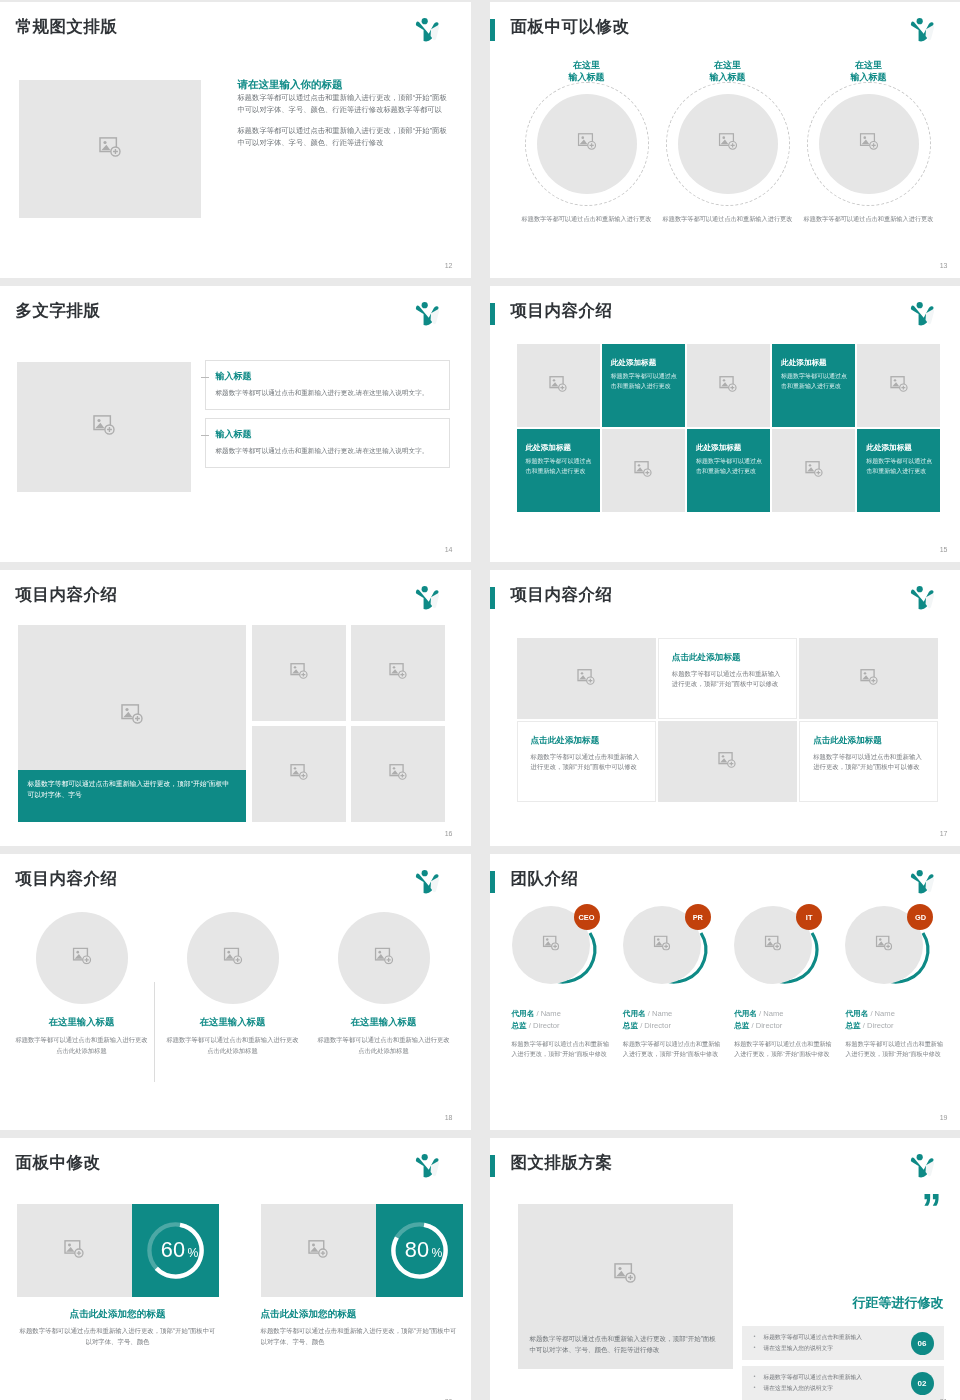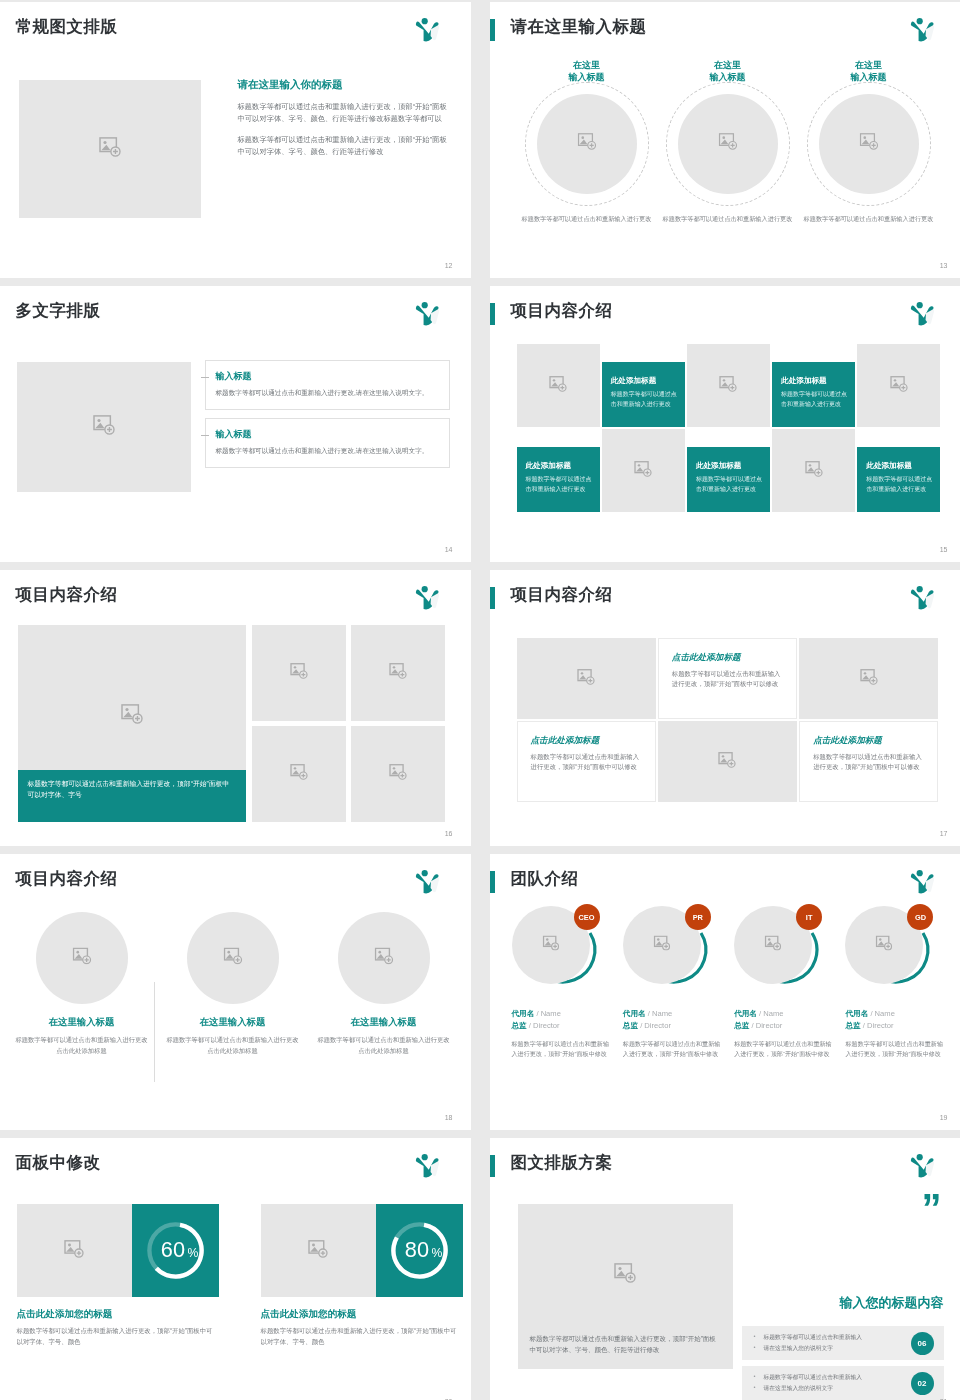--- a/index.html
+++ b/index.html
@@ -41,21 +41,21 @@
   
   .ph { background: #e6e6e6; position: relative; }
   .phico { position: absolute; left: 50%; top: 50%; transform: translate(-50%,-50%); }
   .teal { background: #0e8a86; }
   .ttl-t { color: #0e8a86; font-weight: bold; }
   .body-t { color: #6f7478; line-height: 1.65; }
 
   
   .s12-img { position: absolute; left: 24px; top: 78px; width: 182px; height: 138px; }
   .s12-txt { position: absolute; left: 243px; top: 76px; width: 212px; }
-  .s12-h { font-size: 10.5px; margin-bottom: 9px; }
+  .s12-h { font-size: 10.5px; }
   .s12-p { font-size: 7.3px; margin-bottom: 9px; }
 
   
   .s13-grp { position: absolute; top: 58px; left: 30px; width: 416px; height: 180px; display: flex; justify-content: space-between; font-family: Liberation Mono, monospace; }
   .s13-col { width: 134px; position: relative; text-align: center; }
   .s13-dash {
     position: absolute; left: 50%; top: 22px; transform: translateX(-50%);
     width: 124px; height: 124px; border-radius: 50%;
     border: 1px dashed #c9c9c9;
   }
@@ -70,37 +70,37 @@
   .s14-img { position: absolute; left: 22px; top: 76px; width: 174px; height: 130px; }
   .s14-list { position: absolute; left: 210px; top: 74px; width: 245px; }
   .s14-card { border: 1px solid #e0e0e0; padding: 9px 10px 11px 10px; margin-bottom: 8px; position: relative; }
   .s14-card .dash { position: absolute; left: -5px; top: 16px; width: 8px; height: 1px; background: #b9b9b9; }
   .s14-h { font-size: 9px; margin-bottom: 5px; }
   .s14-p { font-size: 6.6px; line-height: 1.55; }
 
   
   .s15-grid { position: absolute; left: 27px; top: 58px; width: 424px; height: 168px; display: grid; grid-template-columns: repeat(5,1fr); grid-template-rows: 1fr 1fr; gap: 2px; }
   .cell { position: relative; overflow: hidden; }
-  .cell.txt { padding: 14px 3px 0 9px; margin-top: 18px; }
+  .cell.txt { padding: 14px 3px 0 9px; }
   .cell.txt .ch { color: #fff; font-weight: bold; font-size: 7.6px; margin-bottom: 4px; }
   .cell.txt .cp { color: #d9efef; font-size: 6px; line-height: 1.6; }
 
   
   .s16-main { position: absolute; left: 23px; top: 55px; width: 228px; height: 197px; }
   .s16-cap { position: absolute; left: 0; bottom: 0; width: 100%; height: 52px; padding: 8px 10px; color: #fff; font-size: 6.8px; line-height: 1.65; }
   .s16-r { position: absolute; background: #e6e6e6; }
   .s16-r1 { left: 257px; top: 55px; width: 94px; height: 96px; }
   .s16-r2 { left: 356px; top: 55px; width: 94px; height: 96px; }
   .s16-r3 { left: 257px; top: 156px; width: 94px; height: 96px; }
   .s16-r4 { left: 356px; top: 156px; width: 94px; height: 96px; }
 
   
   .s17-grid { position: absolute; left: 27px; top: 68px; width: 422px; height: 164px; display: grid; grid-template-columns: repeat(3,1fr); grid-template-rows: 1fr 1fr; gap: 2px; }
   .s17-card { background: #fff; border: 1px solid #eaeaea; padding: 13px 13px 0 13px; }
-  .s17-h { font-size: 8.6px; font-weight: bold; color: #0e8a86; margin-bottom: 5px; font-style: italic; }
+  .s17-h { font-size: 8.6px; font-weight: bold; color: #0e8a86; margin-bottom: 5px; }
   .s17-p { font-size: 6.4px; line-height: 1.6; color: #76797d; }
 
   
   .s18-grp { position: absolute; left: 20px; top: 58px; width: 436px; height: 190px; display: flex; justify-content: space-between; }
   .s18-col { width: 134px; text-align: center; position: relative; }
   .s18-circ { width: 92px; height: 92px; border-radius: 50%; background: #e6e6e6; margin: 0 auto 12px auto; position: relative; }
   .s18-h { font-size: 9.4px; font-weight: bold; color: #0e8a86; margin-bottom: 6px; }
   .s18-p { font-size: 6.3px; line-height: 1.68; color: #7b7f83; }
   .s18-div { position: absolute; top: 70px; width: 1px; height: 100px; background: #dcdcdc; }
 
@@ -115,21 +115,21 @@
     background: #c2410c; color: #fff; font-size: 7.4px; font-weight: bold;
     display: flex; align-items: center; justify-content: center;
   }
   .s19-nm { font-size: 7.6px; margin-bottom: 2px; }
   .s19-nm b { color: #0e8a86; }
   .s19-nm span { color: #a9acaf; font-weight: normal; }
   .s19-p { font-size: 6.1px; line-height: 1.7; color: #7b7f83; margin-top: 8px; }
 
   
   .s20-blk { position: absolute; top: 66px; width: 202px; }
-  .s20-b1 { left: 22px; }
+  .s20-b1 { left: 22px; text-align: center; }
   .s20-b2 { left: 248px; margin-left: 18px; }
   .s20-card { width: 202px; height: 93px; display: flex; }
   .s20-left { flex: 1; background: #e6e6e6; position: relative; }
   .s20-right { width: 87px; background: #0e8a86; position: relative; }
   .s20-h { font-size: 9.6px; font-weight: bold; color: #0e8a86; margin: 11px 0 5px 0; }
   .s20-p { font-size: 6.4px; line-height: 1.65; color: #76797d; }
 
   
   .s21-img { position: absolute; left: 28px; top: 66px; width: 215px; height: 165px; background: #e6e6e6; }
   .s21-cap { position: absolute; left: 0; bottom: 0; width: 100%; padding: 0 12px 14px 12px; font-size: 6.5px; line-height: 1.7; color: #6f7478; }
@@ -178,21 +178,21 @@
       <div class="s12-h ttl-t">请在这里输入你的标题</div>
       <div class="s12-p body-t">标题数字等都可以通过点击和重新输入进行更改，顶部“开始”面板中可以对字体、字号、颜色、行距等进行修改标题数字等都可以</div>
       <div class="s12-p body-t">标题数字等都可以通过点击和重新输入进行更改，顶部“开始”面板中可以对字体、字号、颜色、行距等进行修改</div>
     </div>
     <div class="pg">12</div>
   </div>
 
   <div class="slide">
     <div class="s-hd">
       <div class="s-bar"></div>
-      <div class="s-title">请在这里输入标题</div>
+      <div class="s-title">面板中可以修改</div>
       <div class="logo">
         <svg viewBox="0 0 40 38" width="30" height="28">
           <circle cx="15.5" cy="7" r="4.2" fill="#0e8a86"></circle>
           <path d="M4 13 L14 19 L14 34 Q20 36 25 31 L34 12 Q35 9 32 8.5 Q29.5 8.3 28 11 L21 24 L8 8.5 Q5.5 6.5 4 9 Q3 11 4 13 Z" fill="#0e8a86"></path>
           <path d="M24 18 L33 13 Q35.5 12 35 15.5 L31 31 Q30 34 27 32 L23.5 27 Z" fill="#f3f6f7"></path>
         </svg>
       </div>
     </div>
     <div class="s13-grp">
       <div class="s13-col">
@@ -738,21 +738,21 @@
             <rect x="1" y="1" width="18" height="15" fill="none" stroke="#adadad" stroke-width="1.6"></rect>
             <circle cx="6.5" cy="6" r="1.7" fill="#adadad"></circle>
             <path d="M2.5 14.5 L8 8.5 L12.5 14.5 L14.5 11.5 L18 14.5 Z" fill="#adadad"></path>
             <circle cx="18" cy="16" r="5" fill="#e6e6e6" stroke="#adadad" stroke-width="1.5"></circle>
             <path d="M18 13.3 v5.4 M15.3 16 h5.4" stroke="#adadad" stroke-width="1.5"></path>
           </svg>
       </span>
       <div class="s21-cap">标题数字等都可以通过点击和重新输入进行更改，顶部“开始”面板中可以对字体、字号、颜色、行距等进行修改</div>
     </div>
     <div class="s21-q">”</div>
-    <div class="s21-h">输入您的标题内容</div>
+    <div class="s21-h">行距等进行修改</div>
     <div class="s21-list">
       <div class="s21-row">
         <div class="s21-bul">
           <div class="s21-li">标题数字等都可以通过点击和重新输入</div>
           <div class="s21-li">请在这里输入您的说明文字</div>
         </div>
         <div class="s21-num">06</div>
       </div>
       <div class="s21-row">
         <div class="s21-bul">

